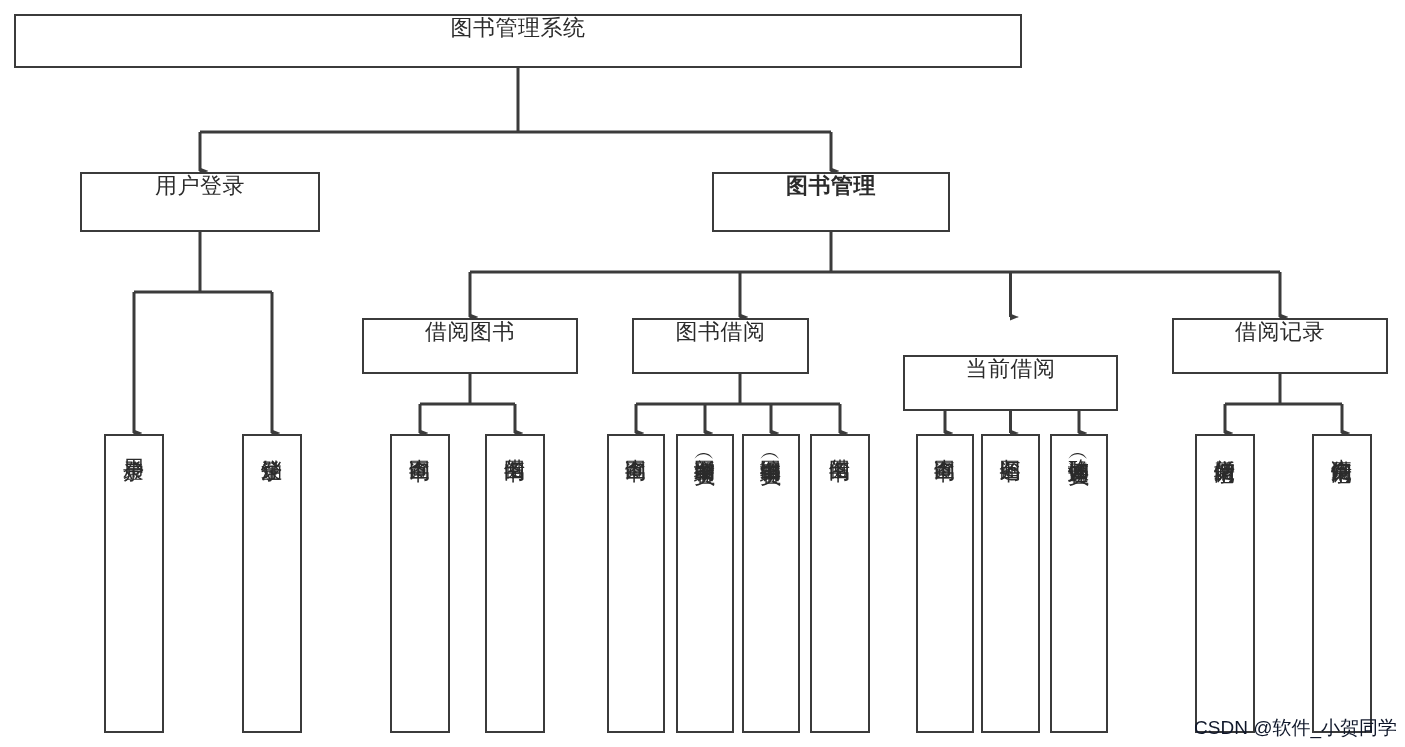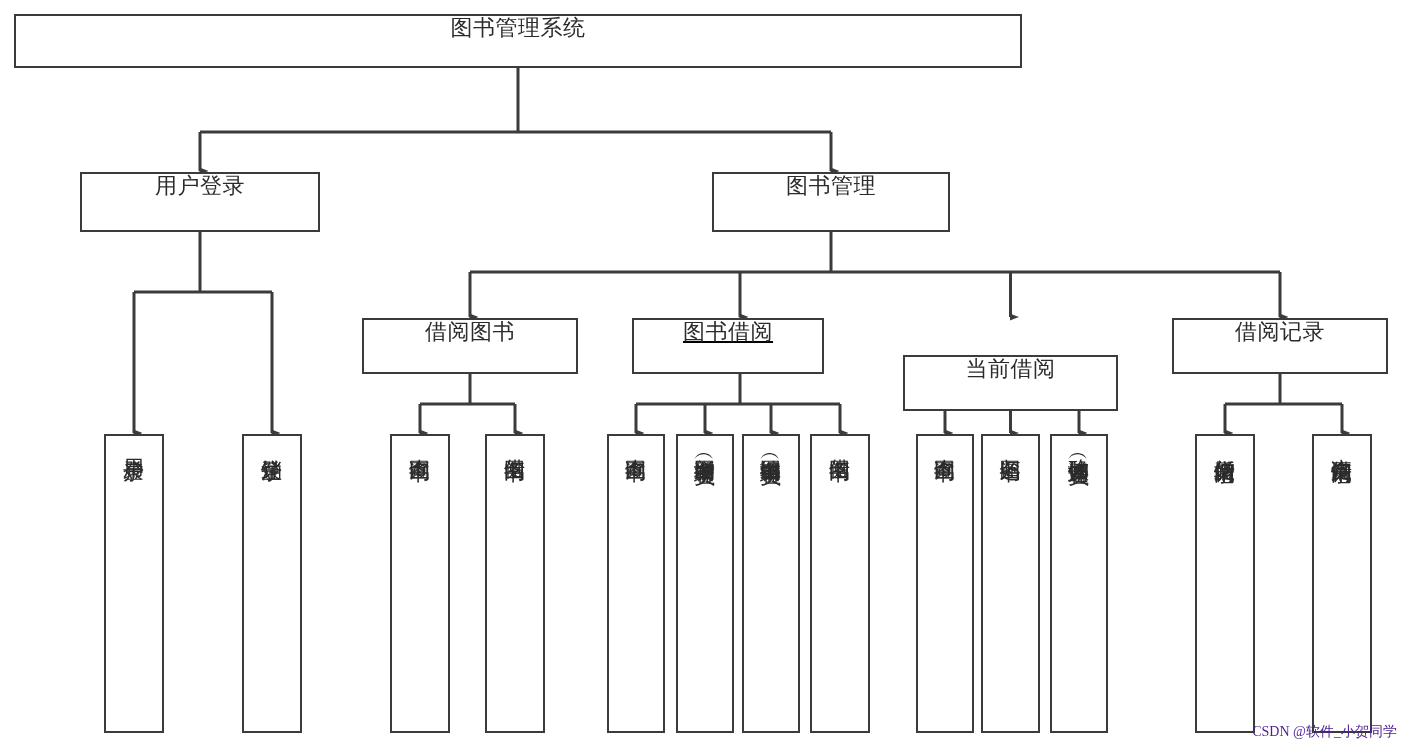--- a/index.html
+++ b/index.html
@@ -60,25 +60,25 @@
     line-height: 1;
     font-size: 21px;
   }
   .node-box.level1 .node-label { font-size: 22px; }
   .node-box.level2 .node-label { font-size: 22px; }
   .node-box.level3 .node-label { font-size: 22px; }
   #watermark {
     position: absolute;
     right: 8px;
     bottom: 6px;
-    font-size: 14px;
-    color: #4c1d95;
+    font-size: 19px;
+    color: #0f172a;
     white-space: nowrap;
     pointer-events: none;
-    font-family: Liberation Serif, serif;
+    font-family: Liberation Sans, sans-serif;
   }
 </style>
 </head>
 <body>
 
 <div id="diagram-root">
 
   <svg id="tree-svg" viewBox="0 0 1405 747" xmlns="http://www.w3.org/2000/svg">
     <defs>
       <marker id="arrowhead" markerWidth="8" markerHeight="9" refX="3.6" refY="8.4" orient="auto-start-reverse" markerUnits="userSpaceOnUse">
@@ -122,27 +122,27 @@
       </g>
   </svg>
 
   <div id="nodes-layer">
       <div class="node-box level1" style="left: 14px; top: 14px; width: 1008px; height: 54px;">
         <span class="node-label">图书管理系统</span>
       </div>
       <div class="node-box level2" style="left: 80px; top: 172px; width: 240px; height: 60px;">
         <span class="node-label">用户登录</span>
       </div>
-      <div class="node-box level2" style="left: 712px; top: 172px; width: 238px; height: 60px;">
+      <div class="node-box level2" style="left: 712px; top: 172px; width: 238px; height: 60px; font-weight: bold;">
         <span class="node-label">图书管理</span>
       </div>
       <div class="node-box level3" style="left: 362px; top: 318px; width: 216px; height: 56px;">
         <span class="node-label">借阅图书</span>
       </div>
-      <div class="node-box level3" style="left: 632px; top: 318px; width: 192px; height: 56px; text-decoration: underline;">
+      <div class="node-box level3" style="left: 632px; top: 318px; width: 177px; height: 56px;">
         <span class="node-label">图书借阅</span>
       </div>
       <div class="node-box level3" style="left: 903px; top: 318px; width: 215px; height: 56px; margin-top: 37px;">
         <span class="node-label">当前借阅</span>
       </div>
       <div class="node-box level3" style="left: 1172px; top: 318px; width: 216px; height: 56px;">
         <span class="node-label">借阅记录</span>
       </div>
       <div class="node-box leaf vertical" style="left: 104px; top: 434px; width: 60px; height: 299px;">
         <span class="node-label">用户登录</span>

